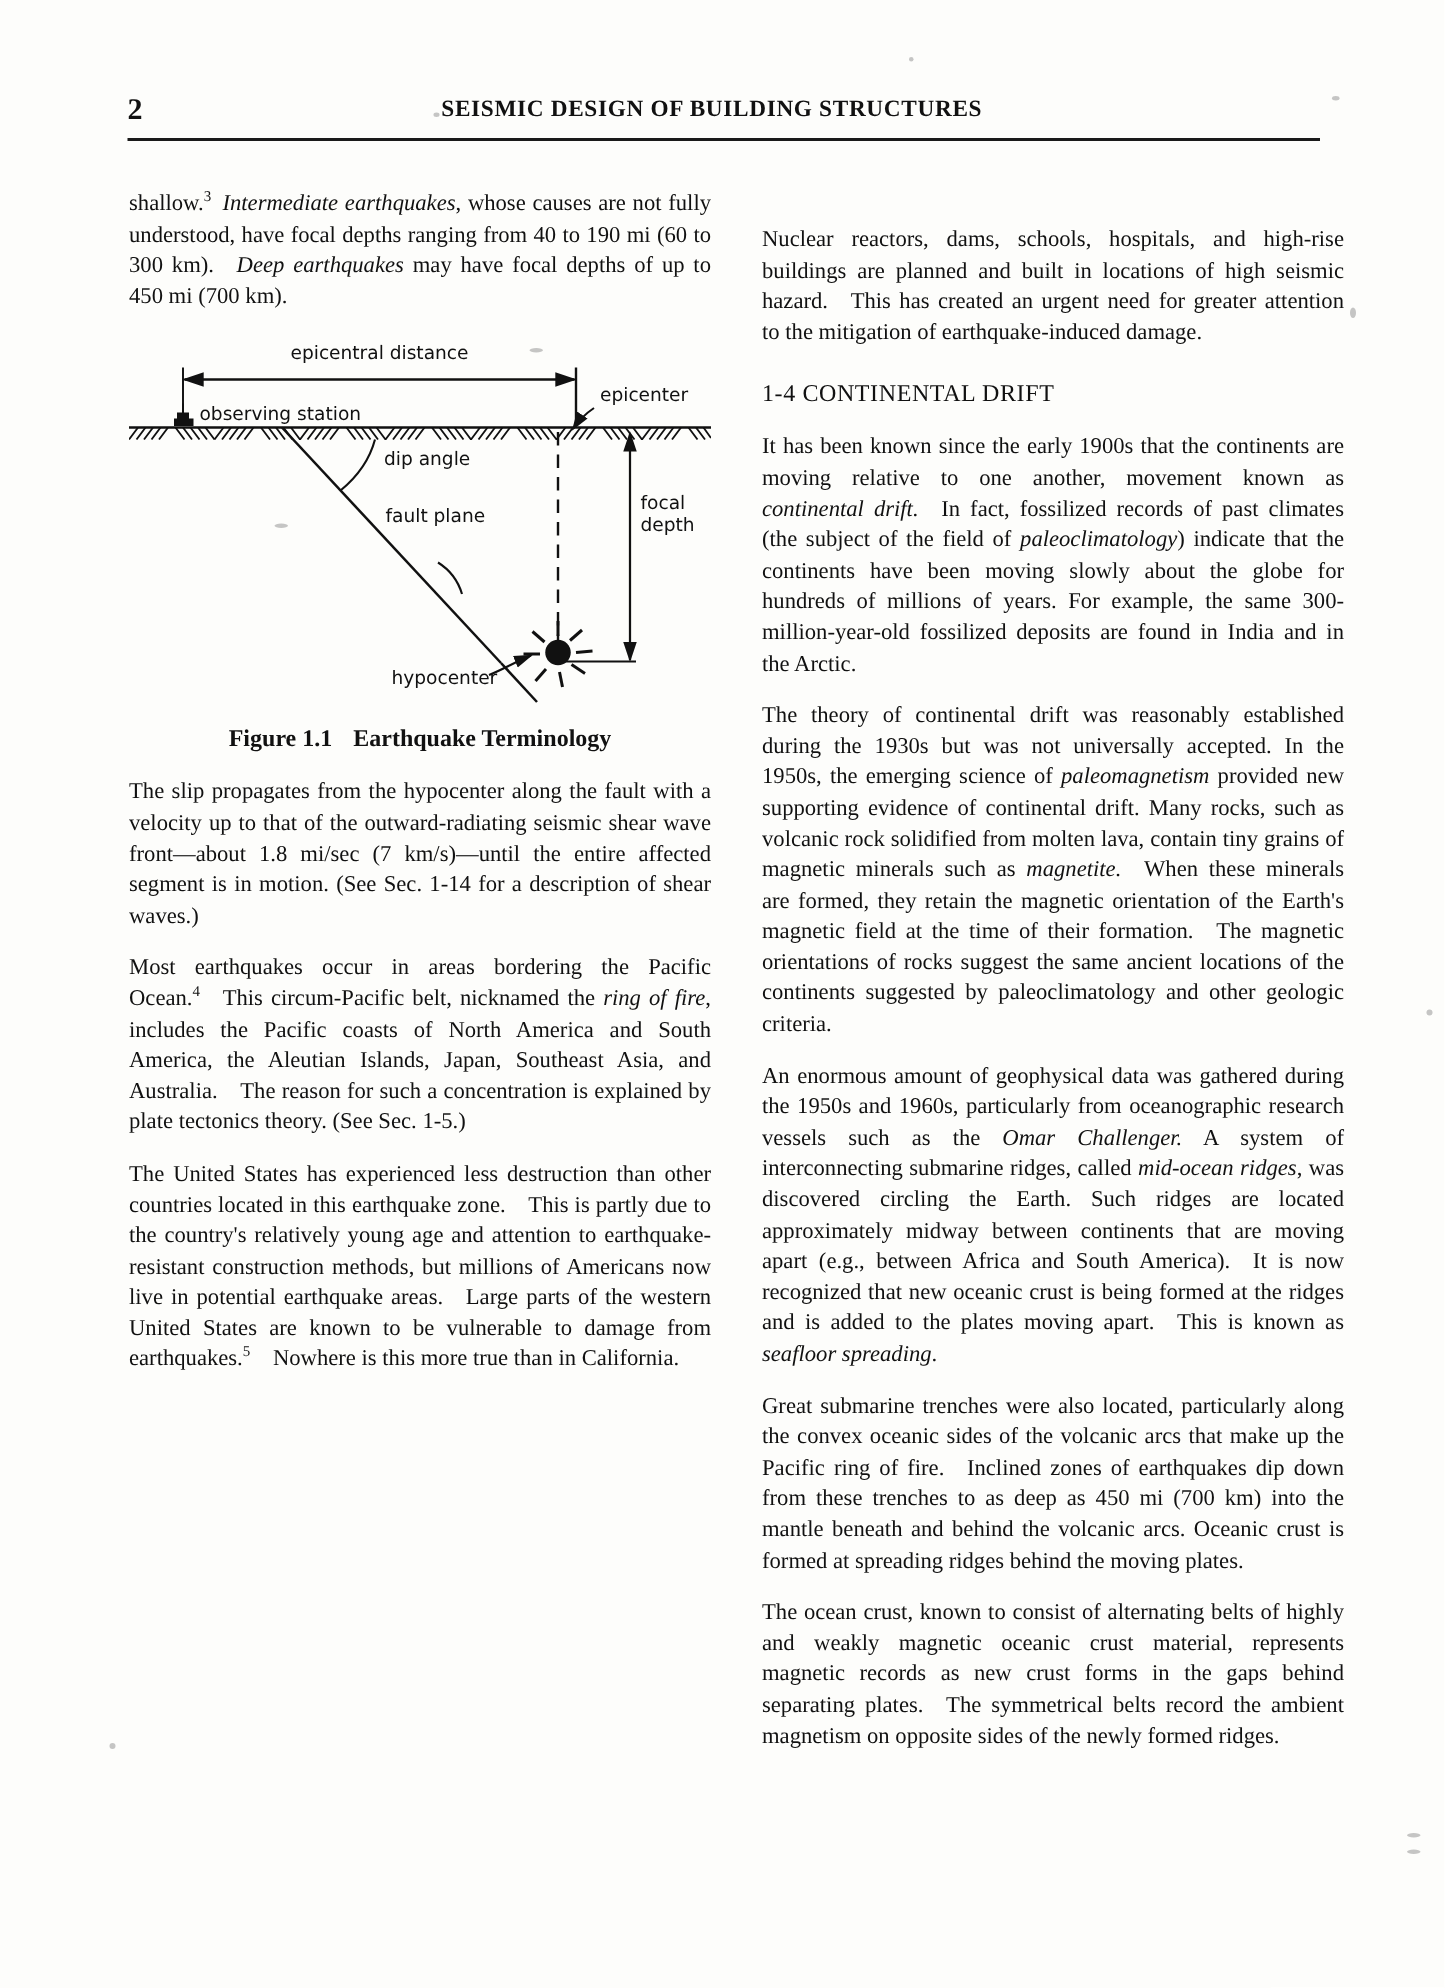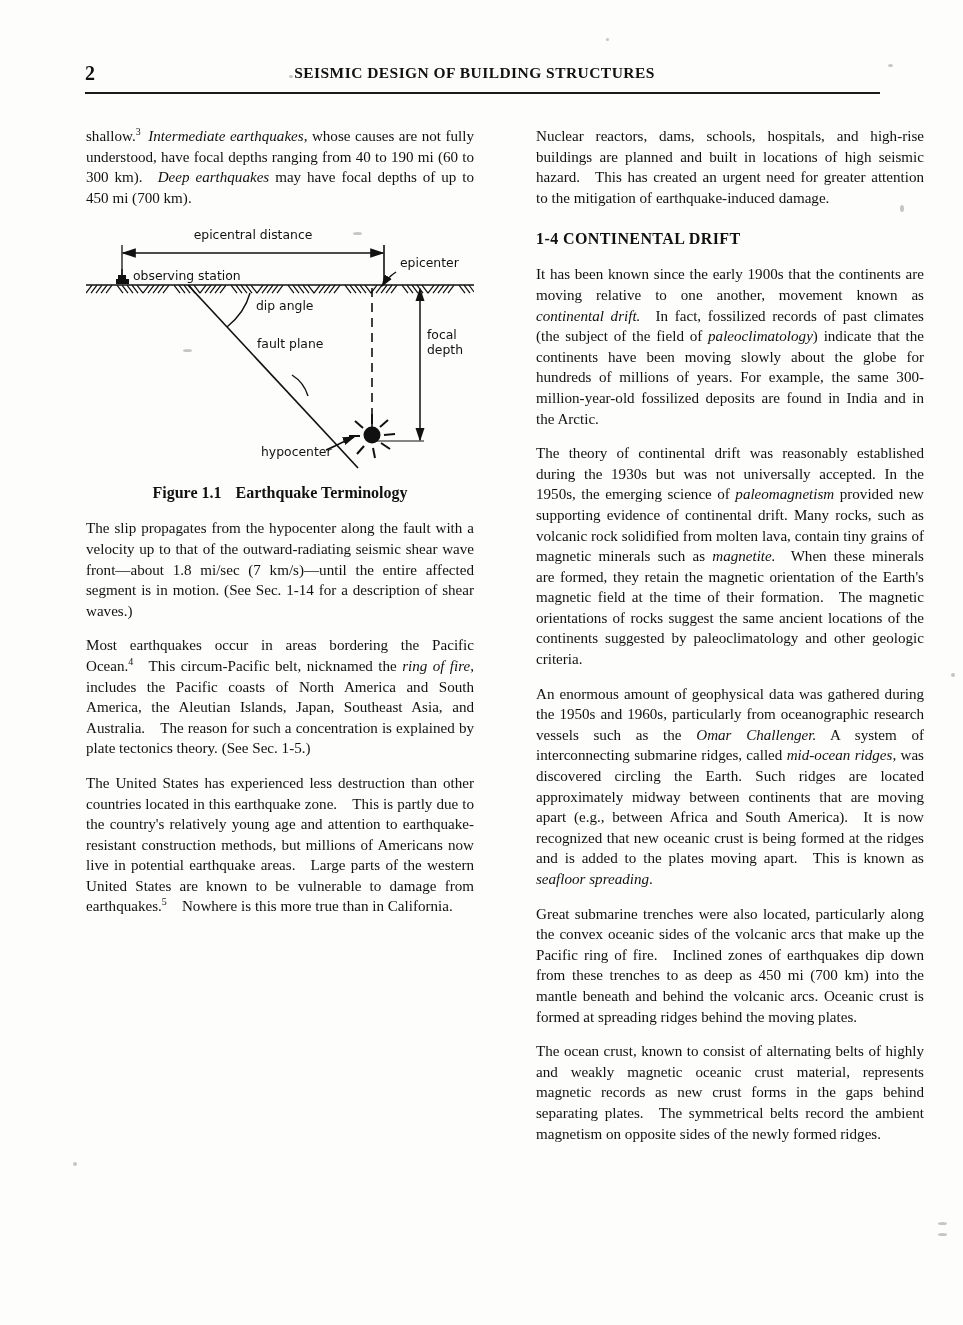--- a/index.html
+++ b/index.html
@@ -56,40 +56,40 @@
     background: #1a1a1a;
   }
 
   
   .col {
     position: absolute;
     top: 126px;
     width: 388px;
   }
   .col-left  { left: 86px; }
-  .col-right { left: 536px; }
+  .col-right { left: 508px; margin-top: 24px; }
 
   p.para {
     margin: 0 0 14px 0;
     font-size: 15.1px;
     line-height: 20.6px;
     text-align: justify;
     text-justify: inter-word;
     hyphens: manual;
   }
   .it { font-style: italic; }
   sup {
     font-size: 10px;
     vertical-align: super;
     line-height: 0;
   }
   h2.section {
     margin: 22px 0 16px 0;
     font-size: 16px;
-    font-weight: bold;
+    font-weight: normal;
     letter-spacing: .4px;
   }
   h2.section.first { margin-top: 24px; }
 
   
   .figure {
     position: relative;
     width: 388px;
     height: 258px;
     margin: 6px 0 4px 0;

